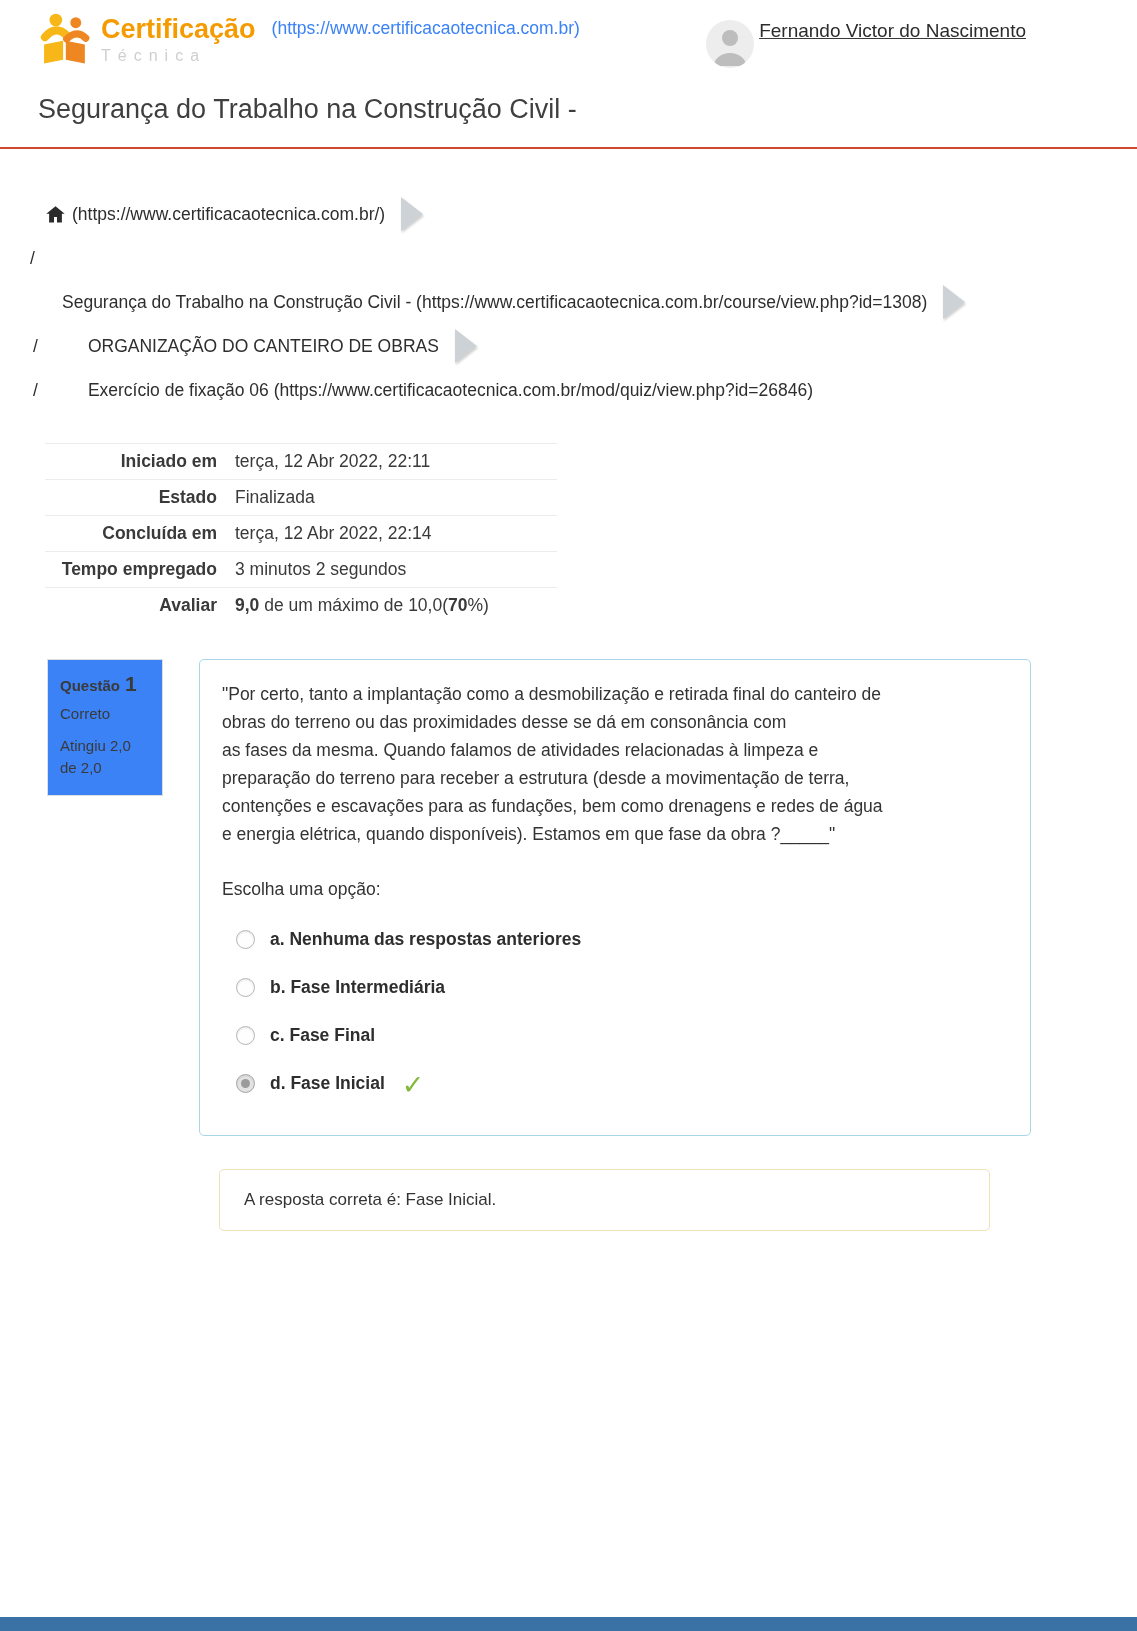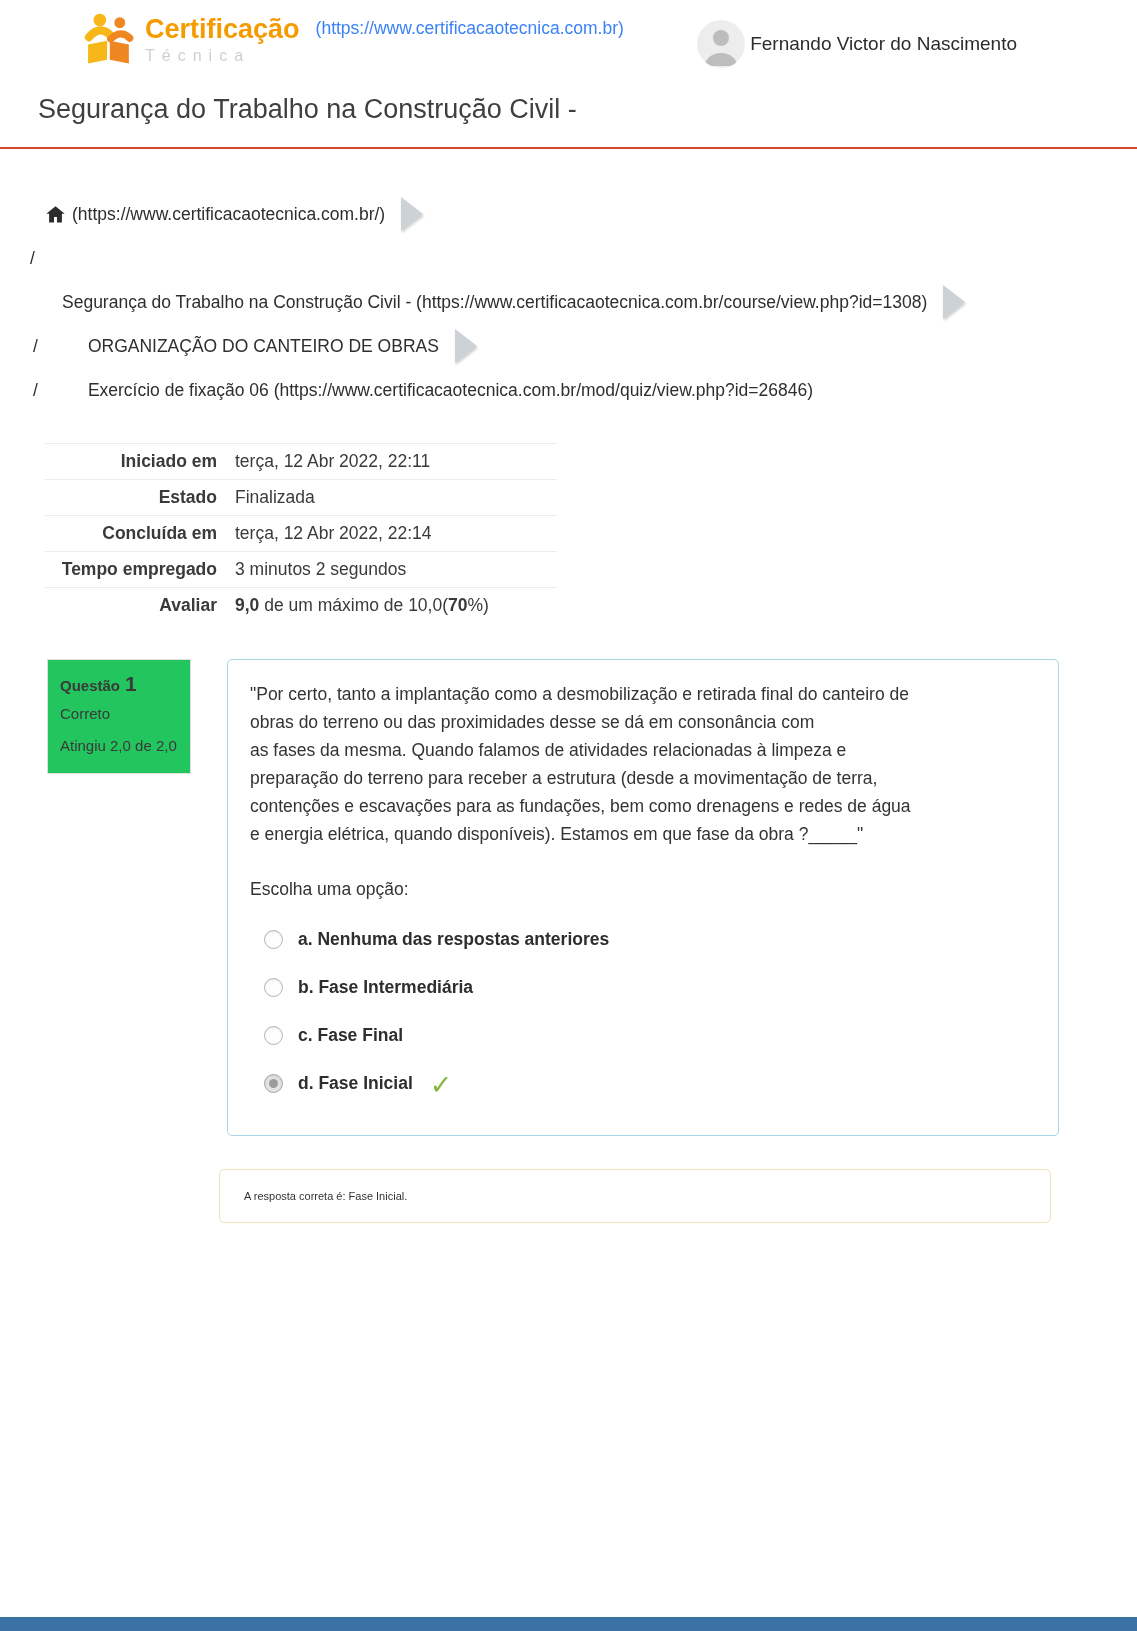--- a/index.html
+++ b/index.html
@@ -1,28 +1,28 @@
 <!DOCTYPE html>
 <html><head>
 <meta charset="utf-8">
 <style>
   * { margin:0; padding:0; box-sizing:border-box; }
   html,body { background:#ffffff; }
   body { font-family:"Liberation Sans","DejaVu Sans",sans-serif; color:#3a3a3a; }
   .page { position:relative; width:1137px; height:1631px; margin:0 auto; background:#fff; overflow:hidden; }
 
   
-  .header { display:flex; justify-content:space-between; align-items:flex-start; padding:10px 12px 0 35px;margin-left:44px; }
+  .header { display:flex; justify-content:space-between; align-items:flex-start; padding:10px 3px 0 35px; }
   .logo-area { display:flex; align-items:flex-start; gap:16px; }
   .logo { display:flex; align-items:center; gap:8px; cursor:pointer; }
   .logo-text { display:flex; flex-direction:column; }
   .logo-line1 { color:#f59b00; font-size:27px; font-weight:bold; }
   .logo-line2 { color:#cfcfcf; font-size:16px; letter-spacing:7px; margin-top:2px; }
   .logo-url { font-size:17.5px; color:#3b82f6; margin-top:8px; }
-  .user-area { display:flex; align-items:center; gap:5px; margin-top:10px; margin-right:108px; }
+  .user-area { display:flex; gap:5px; margin-top:10px; margin-right:108px;text-decoration:underline; }
   .avatar { width:48px; height:48px; border-radius:50%; overflow:hidden; display:inline-flex; flex:none; }
   .user-name { font-size:19px; color:#2c2c2c; white-space:nowrap; }
 
   
   .page-title { font-size:27px; font-weight:400; color:#3f3f3f; margin:26px 0 22px 38px; }
   .title-divider { height:2px; background:#d0482e; width:100%; }
 
   
   .breadcrumb { padding:46px 0 0 30px; font-size:17.5px; color:#2e2e2e; }
   .bc-row { display:flex; align-items:center; min-height:38px; margin-bottom:6px; }
@@ -40,40 +40,40 @@
   
   .summary { margin:34px 0 0 45px; width:512px; font-size:17.5px; border-collapse:collapse; }
   .summary td { padding:7px 0; border-bottom:1px solid #ececec; vertical-align:top; }
   .summary tr.first td { border-top:1px solid #ececec; }
   .summary tr.last td { border-bottom:none; }
   .summary td.lbl { font-weight:bold; text-align:right; width:190px; padding-right:18px; white-space:nowrap; }
   .bold { font-weight:bold; }
 
   
   .question { display:flex; align-items:flex-start; margin:36px 0 0 47px; gap:36px; }
-  .q-info { width:144px; border:1px solid #dedede; background:#22c55e; padding:12px 12px 16px 12px; font-size:15px; color:#3a3a3a; }
+  .q-info { width:116px; border:1px solid #dedede; background:#3b82f6; padding:12px 12px 16px 12px; font-size:15px; color:#3a3a3a; }
   .q-no-label { font-weight:bold; font-size:15px; }
   .q-no-num { font-weight:bold; font-size:21px; margin-left:5px; }
   .q-state { margin-top:9px; }
   .q-grade { margin-top:13px; line-height:1.45; }
   .q-content { width:832px; border:1px solid #a9d7e8; border-radius:5px; background:#fff; padding:20px 24px 28px 22px; font-size:17.5px; line-height:1.6; color:#333; }
   .q-text { white-space:pre-line; }
   .q-prompt { margin-top:27px; }
   .options { margin-top:12px; }
   .option { display:flex; align-items:center; gap:15px; padding:10px 0 10px 14px; cursor:pointer; }
   .radio { width:19px; height:19px; border-radius:50%; border:1px solid #b6b6b6; background:#fefefe; position:relative; flex:none;
            box-shadow:inset 0 1px 2px rgba(0,0,0,0.10); }
   .option.selected .radio { background:#e3e3e3; border-color:#a5a5a5; }
   .option.selected .radio::after { content:""; position:absolute; inset:4px; border-radius:50%; background:#9b9b9b; }
   .option-label { font-weight:bold; font-size:17.5px; color:#2e2e2e; }
   .check { display:none; color:#83b83c; font-size:27px; font-weight:bold; line-height:1; margin-left:2px; transform:translateY(2px); }
   .option.correct .check { display:inline-block; }
 
   
-  .feedback { margin:33px 0 0 219px; width:832px; border:1px solid #efe2b5; border-radius:5px; padding:20px 24px; font-size:11px; color:#333; }
+  .feedback { margin:33px 0 0 219px; width:771px; border:1px solid #efe2b5; border-radius:5px; padding:20px 24px; font-size:17px; color:#333; }
 
   
   .footer-bar { position:absolute; left:0; bottom:0; width:100%; height:14px; background:#3a72a5; }
 </style>
 </head>
 <body>
 
 <div class="page">
 
   <div class="header">

